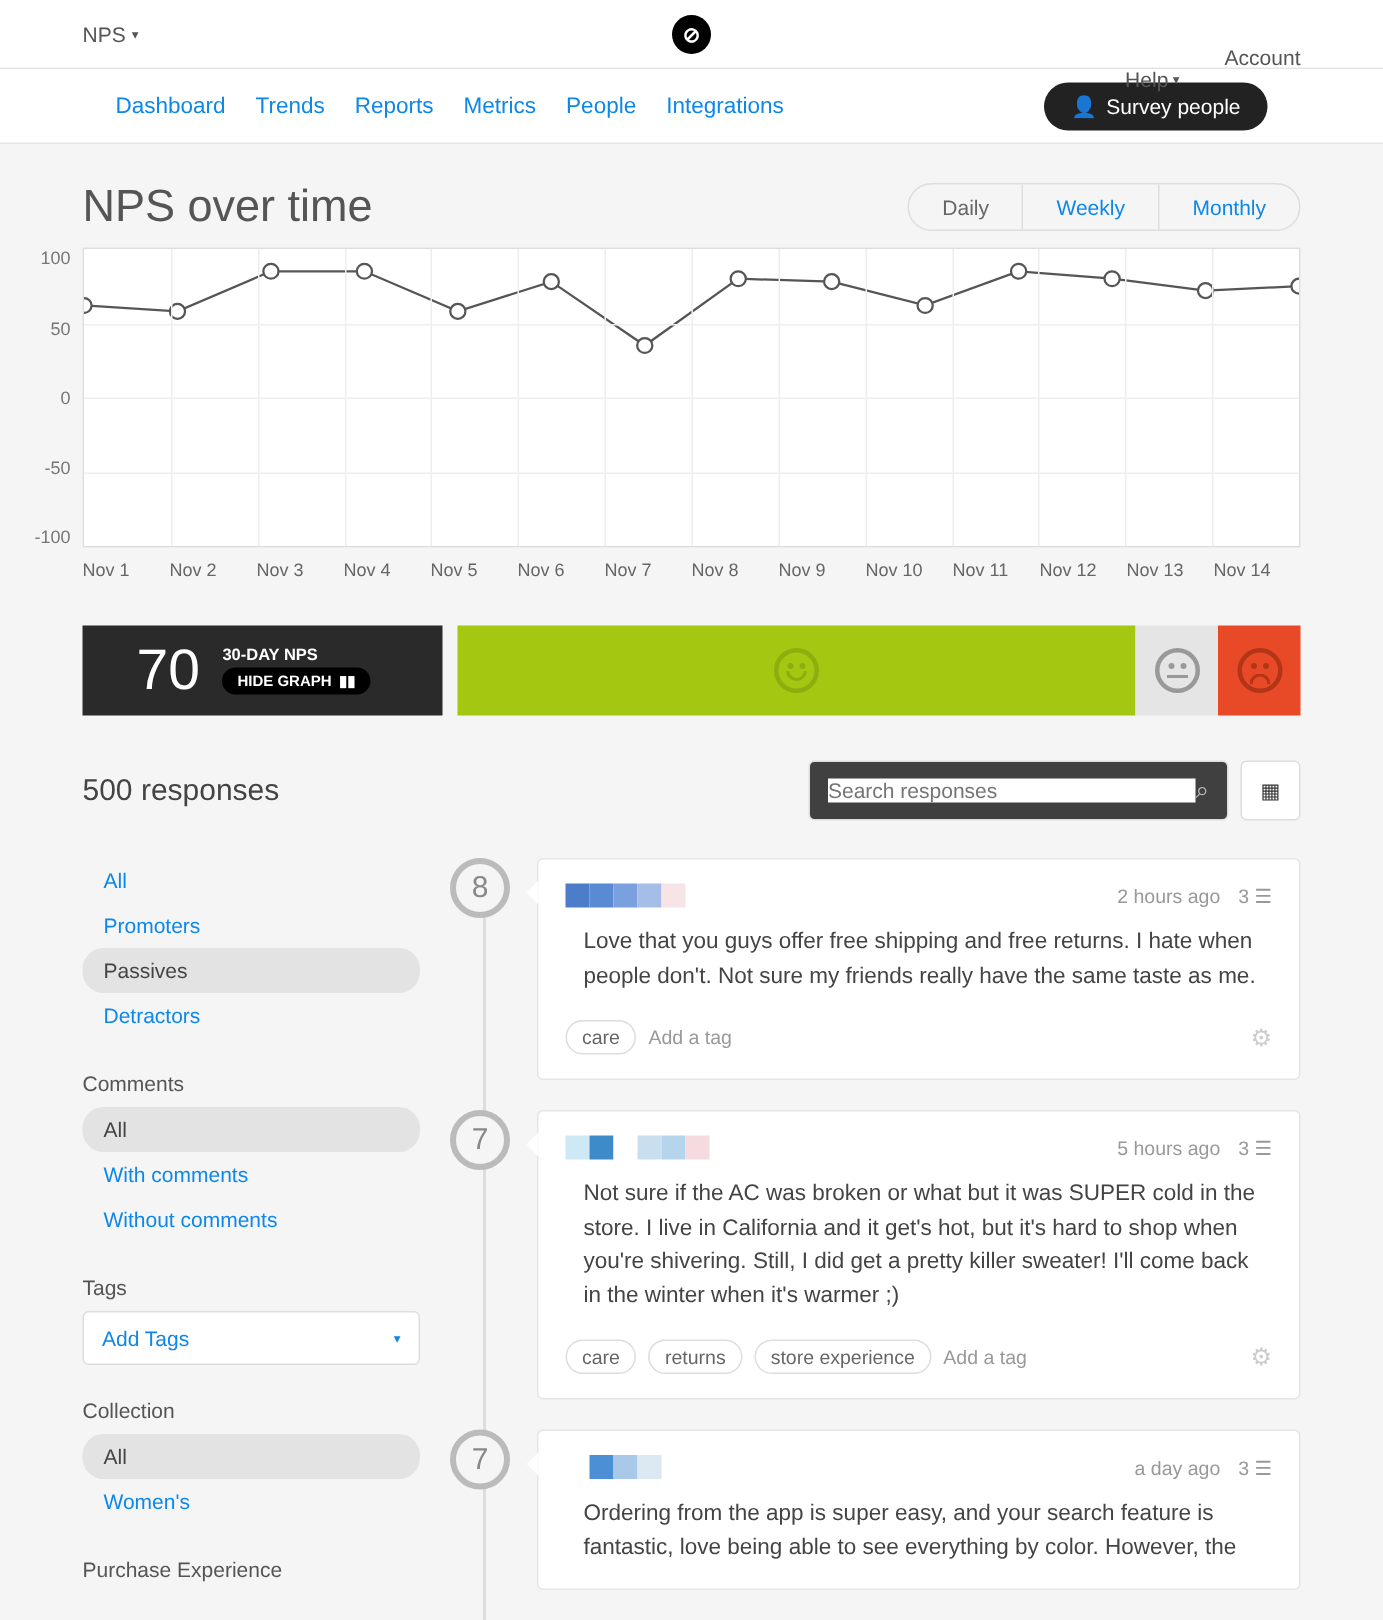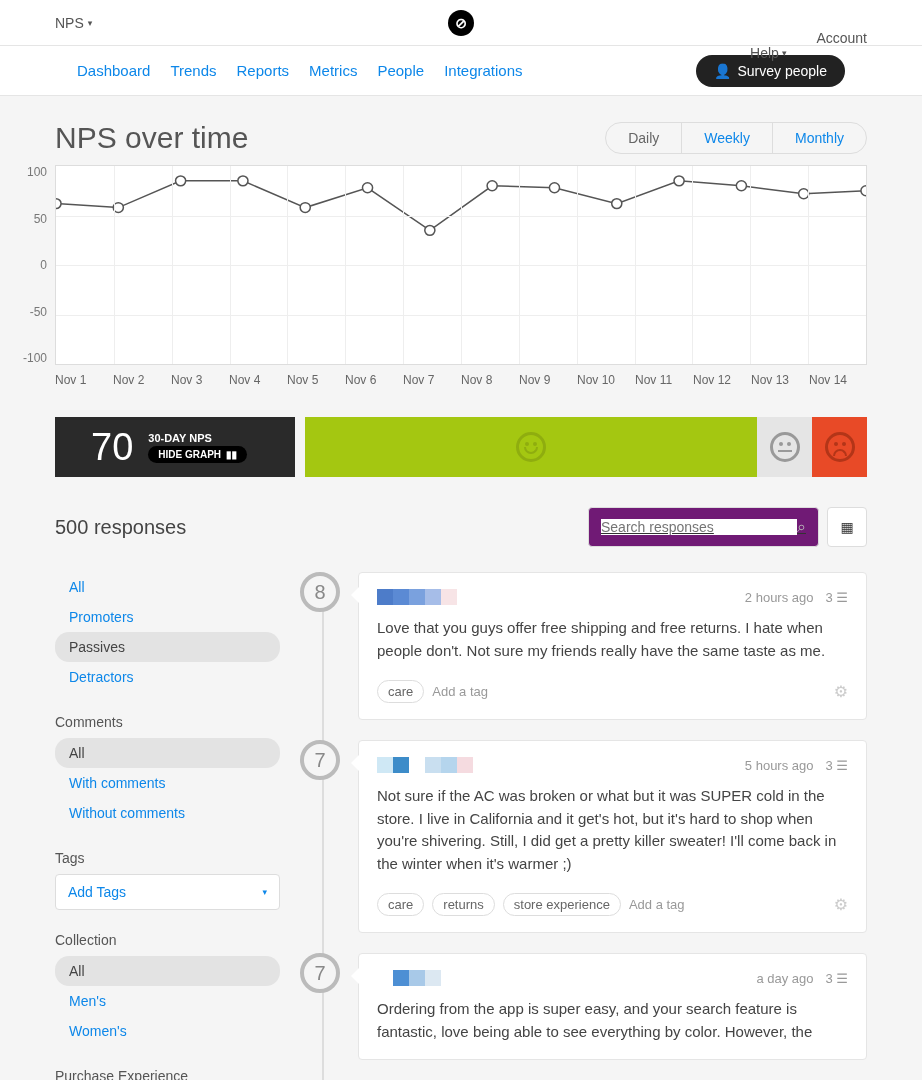--- a/index.html
+++ b/index.html
@@ -42,41 +42,41 @@
 .face::before { left:6px; } .face::after { right:6px; }
 .face .mouth { position:absolute; width:14px; height:7px; left:5px; }
 .face.happy { border-color:#8fad0f; } .face.happy::before,.face.happy::after{background:#8fad0f;}
 .face.happy .mouth { bottom:5px; border:2px solid #8fad0f; border-top:none; border-radius:0 0 10px 10px; }
 .face.meh { border-color:#999; } .face.meh::before,.face.meh::after{background:#999;}
 .face.meh .mouth { bottom:7px; border-top:2px solid #999; height:0;}
 .face.sad { border-color:#b33518; } .face.sad::before,.face.sad::after{background:#b33518;}
 .face.sad .mouth { bottom:3px; border:2px solid #b33518; border-bottom:none; border-radius:10px 10px 0 0; }
 .responses-header { display:flex; align-items:center; margin-top:30px; }
 .responses-header h2 { font-size:20px; font-weight:400; color:#444; }
-.search-box { margin-left:auto; display:flex; align-items:center; border:1px solid #ddd; background:#701a75; border-radius:4px; padding:0 12px; width:231px; height:40px;text-decoration:underline; }
+.search-box { margin-left:auto; display:flex; align-items:center; border:1px solid #ddd; background:#404040; border-radius:4px; padding:0 12px; width:280px; height:40px; }
 .search-box input { border:none; outline:none; flex:1; font-size:14px; }
 .cal-btn { width:40px; height:40px; border:1px solid #ddd; background:#fff; border-radius:4px; margin-left:8px; display:flex; align-items:center; justify-content:center; cursor:pointer; font-size:14px;}
 .main-cols { display:flex; margin-top:25px; gap:20px; }
 .filters { width:225px; }
 .filter-group { margin-bottom:22px; }
 .filter-title { font-size:14px; color:#555; margin-bottom:8px; }
 .filter-item { padding:7px 14px; font-size:14px; color:#0d87e9; cursor:pointer; border-radius:14px; }
 .filter-item.active { background:#e3e3e3; color:#444; }
 .tag-select { border:1px solid #ddd; background:#fff; border-radius:4px; padding:9px 12px; font-size:14px; color:#0d87e9; cursor:pointer; display:flex; justify-content:space-between; align-items:center;}
 .responses-col { flex:1; position:relative; }
 .timeline-line { position:absolute; left:22px; top:30px; bottom:0; width:2px; background:#ddd; }
 .response-item { display:flex; gap:18px; margin-bottom:20px; position:relative; }
 .score-circle { width:40px; height:40px; border:4px solid #bbb; border-radius:50%; display:flex; align-items:center; justify-content:center; font-size:20px; color:#888; background:#f5f5f5; flex-shrink:0; z-index:1; }
 .response-card { background:#fff; border:1px solid #e5e5e5; border-radius:4px; flex:1; padding:16px 18px; position:relative;}
 .response-card::before { content:''; position:absolute; left:-8px; top:14px; border:8px solid transparent; border-right-color:#fff; border-left:none; }
 .card-top { display:flex; align-items:center; gap:2px; margin-bottom:12px; }
 .pixel-name { display:flex; height:16px; }
 .pixel-name span { width:16px; height:16px; }
 .card-meta { margin-left:auto; color:#999; font-size:13px; display:flex; gap:12px; align-items:center;}
-.card-text { font-size:15px; color:#444; line-height:1.5; }
+.card-text { font-size:15px; color:#444; line-height:1.5;margin-left:12px; }
 .card-tags { margin-top:18px; display:flex; gap:8px; align-items:center; }
 .tag-chip { border:1px solid #ddd; border-radius:12px; padding:3px 10px; font-size:13px; color:#666; }
 .add-tag { color:#999; font-size:13px; cursor:pointer; }
 .gear-right { margin-left:auto; color:#ccc; cursor:pointer; }
 .chev { font-size:9px; }
 </style>
 </head>
 <body>
 
 <div class="topbar">
@@ -239,21 +239,20 @@
         <div class="filter-title">Tags</div>
         <div class="tag-select">
           <span>Add Tags</span>
             <span class="chev" style="color:#0d87e9">▾</span>
         </div>
       </div>
       <div class="filter-group">
         <div class="filter-title">Collection</div>
         <div id="fg-collection">
             <div class="filter-item active">All</div>
-            <div class="filter-item">Men's</div>
             <div class="filter-item">Women's</div>
           </div>
       </div>
       <div class="filter-group">
         <div class="filter-title">Purchase Experience</div>
       </div>
     </div>
 
     <div class="responses-col">
       <div class="timeline-line"></div>

